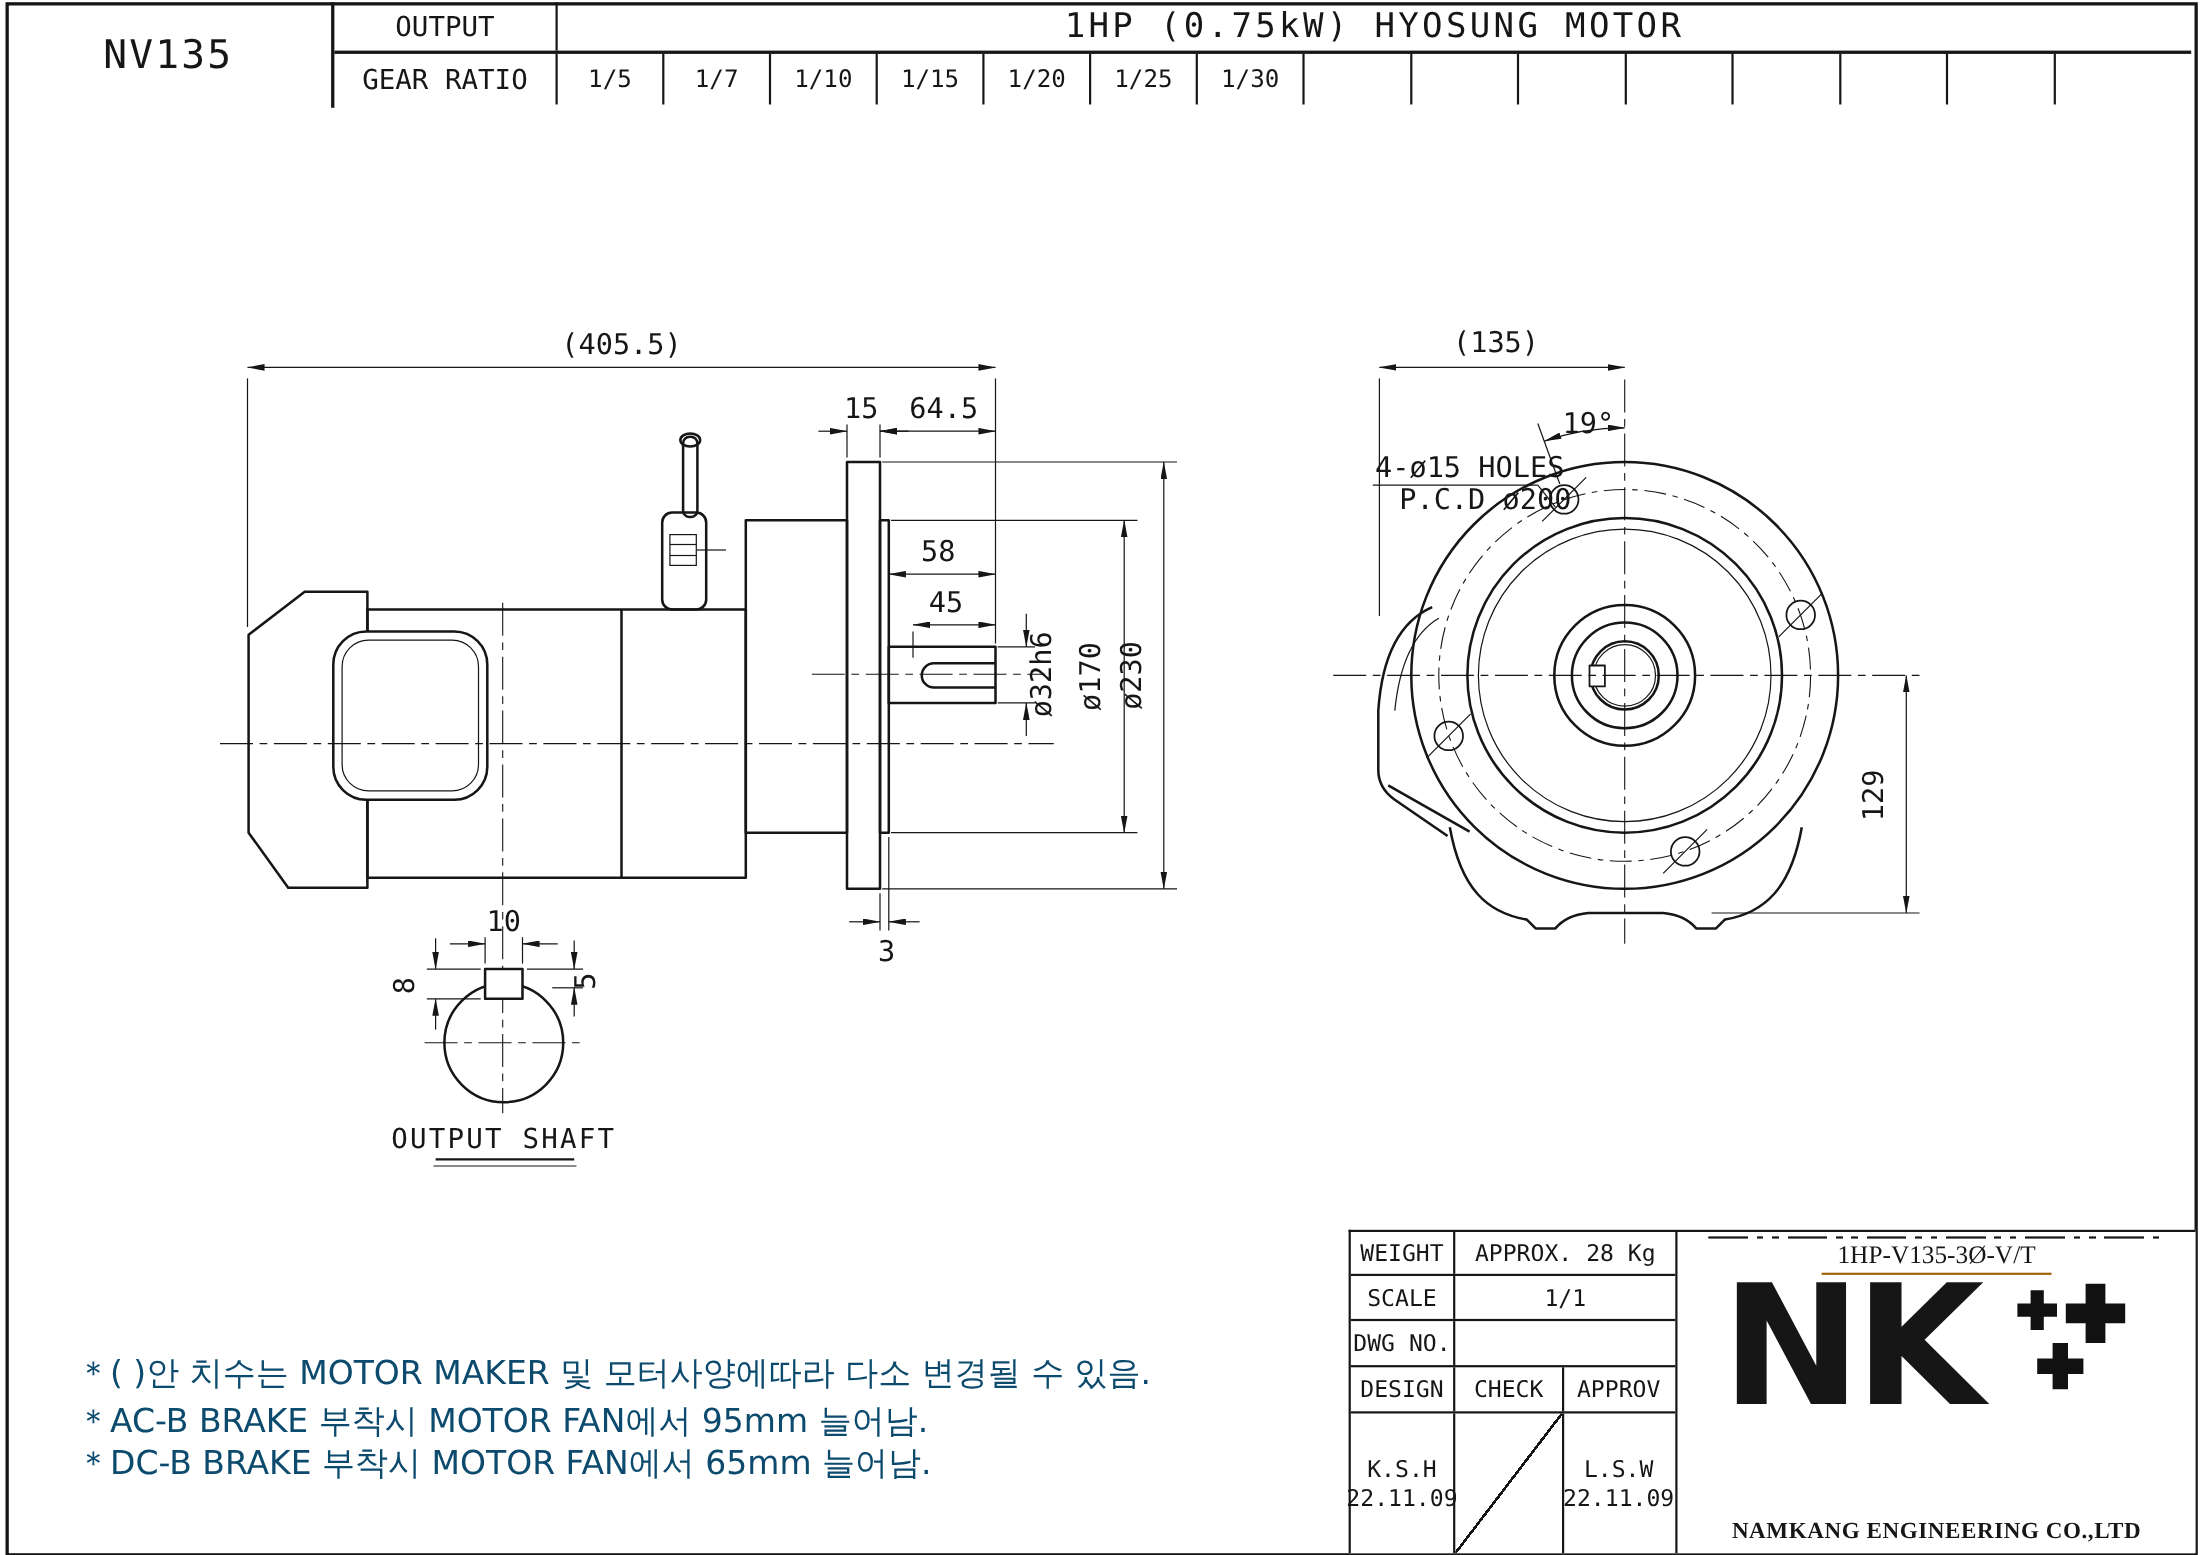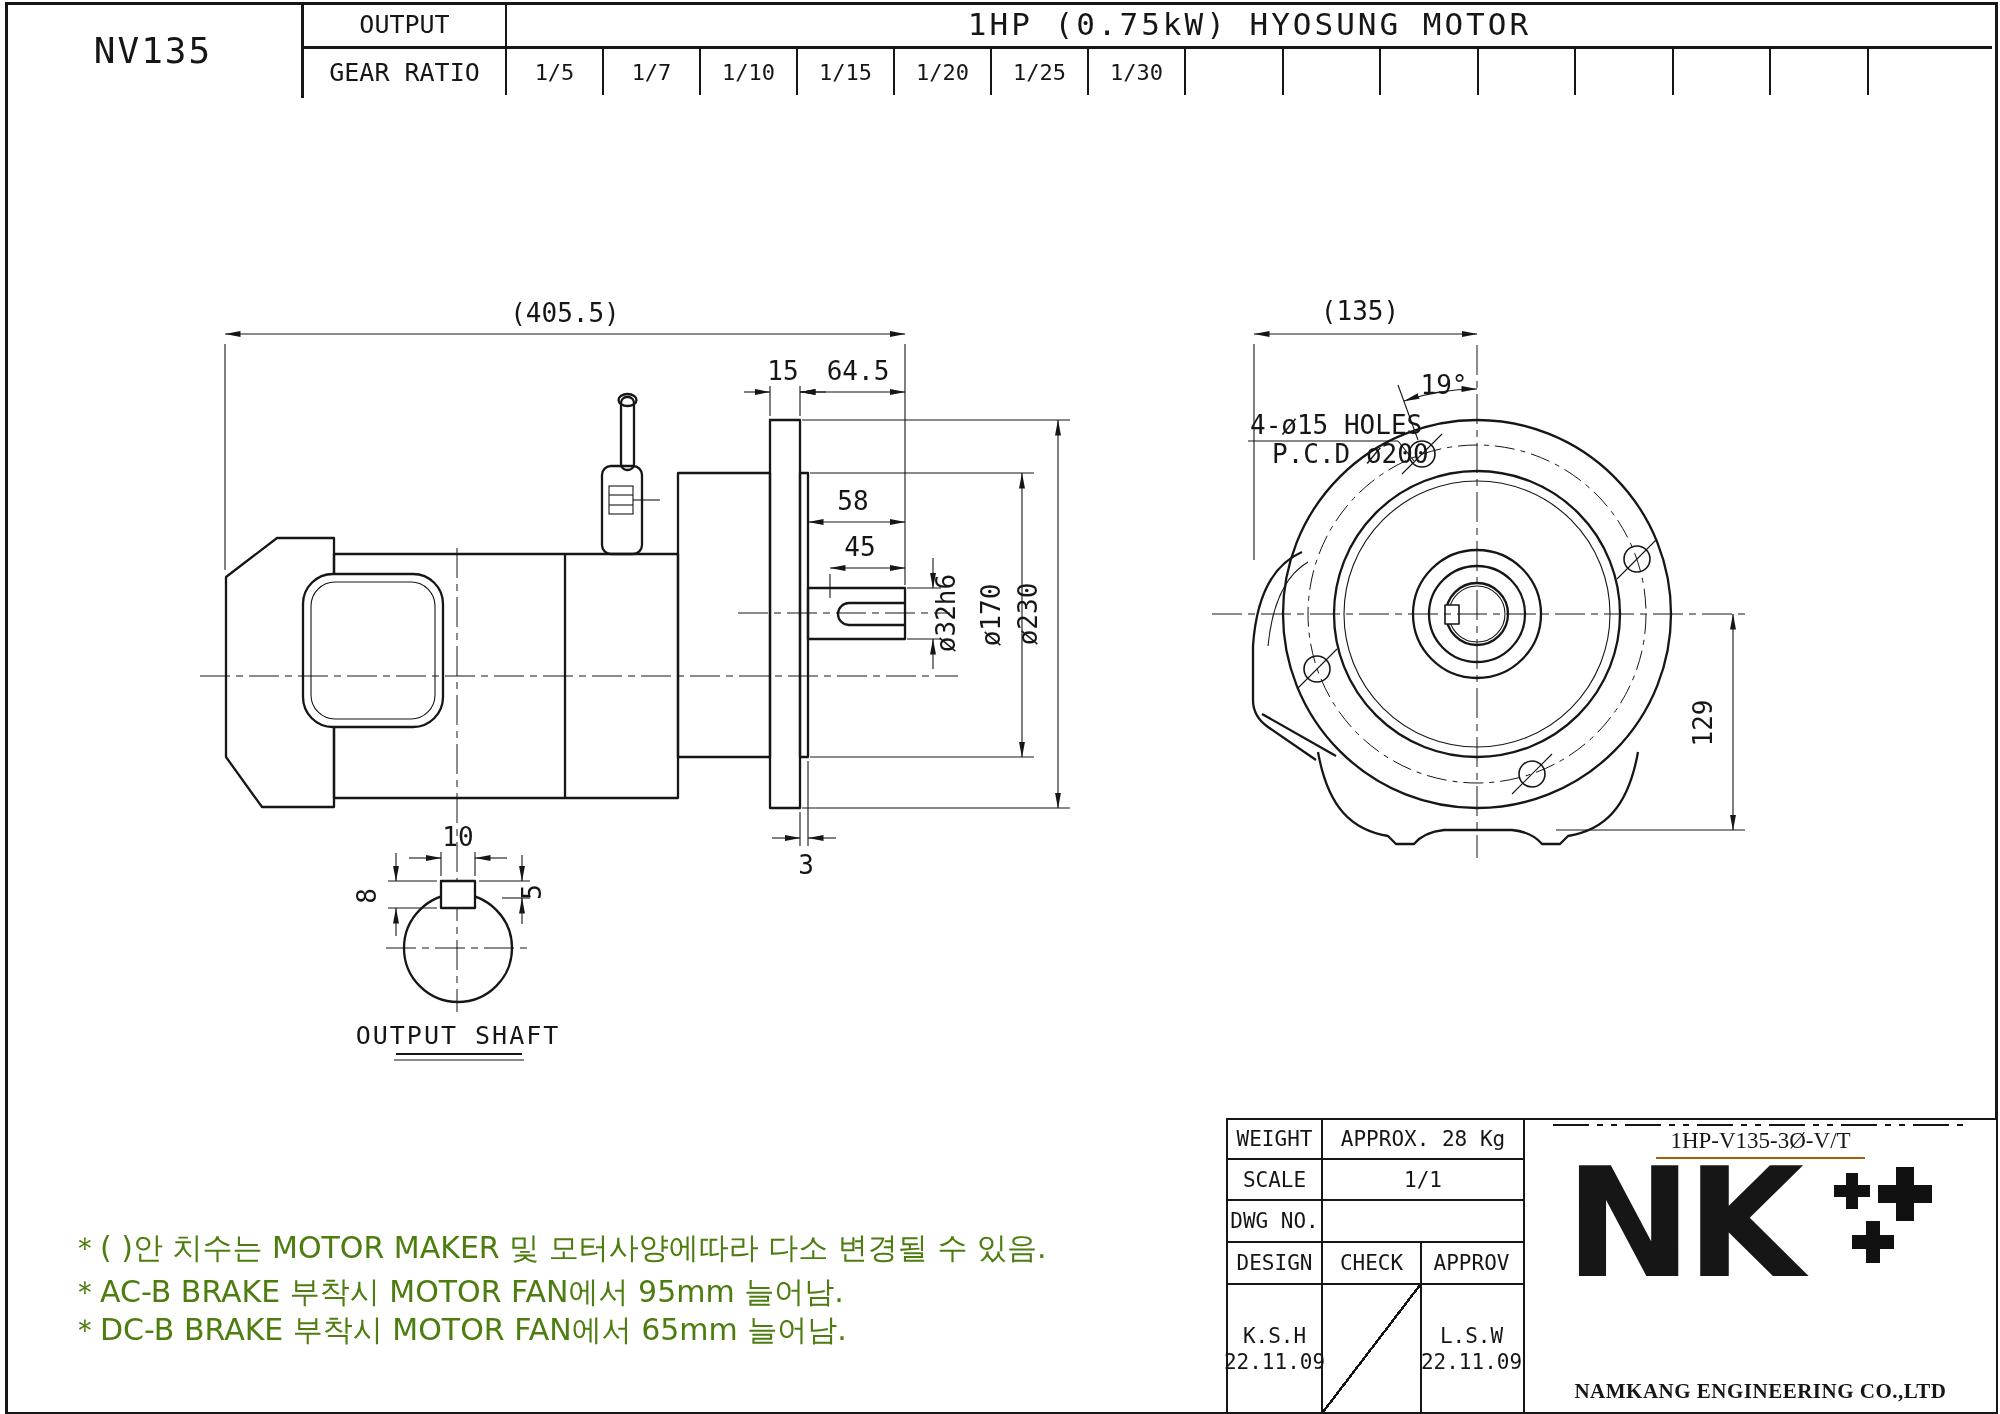--- a/index.html
+++ b/index.html
@@ -15,21 +15,21 @@
   #hdr-right{flex:1;display:flex;flex-direction:column;}
   .hrow{display:flex;box-sizing:border-box;}
   .hrow1{height:47px;border-bottom:3px solid #161616;}
   .hrow2{height:46px;}
   .lblcol{width:203px;border-right:2px solid #161616;font-size:25px;}
   .valcol{flex:1;font-size:31px;letter-spacing:3px;}
   .ratio{width:97px;border-right:2px solid #161616;font-size:22px;}
   .empty{width:97.5px;border-right:2px solid #161616;}
   .empty:last-child{border-right:none;}
   
-  .note{font-family:"DejaVu Sans","Liberation Sans",sans-serif;font-size:30px;color:#4d7c0f;white-space:nowrap;}
+  .note{font-family:"DejaVu Sans","Liberation Sans",sans-serif;font-size:30px;color:#0c4a6e;white-space:nowrap;}
   
   #tb{left:1226px;top:1118px;width:770px;height:294px;display:flex;border-left:2px solid #161616;border-top:2px solid #161616;box-sizing:border-box;background:#fff;}
   #tb-table{width:297px;display:flex;flex-direction:column;border-right:2px solid #161616;box-sizing:border-box;}
   .trow{display:flex;box-sizing:border-box;border-bottom:2px solid #161616;}
   .trow:last-child{border-bottom:none;}
   .tcell{box-sizing:border-box;display:flex;align-items:center;justify-content:center;font-size:21px;}
   .tlabel{width:95px;border-right:2px solid #161616;}
   .tval{flex:1;}
   .c3{width:99px;border-right:2px solid #161616;}
   .c3:last-child{border-right:none;text-align:center;}

